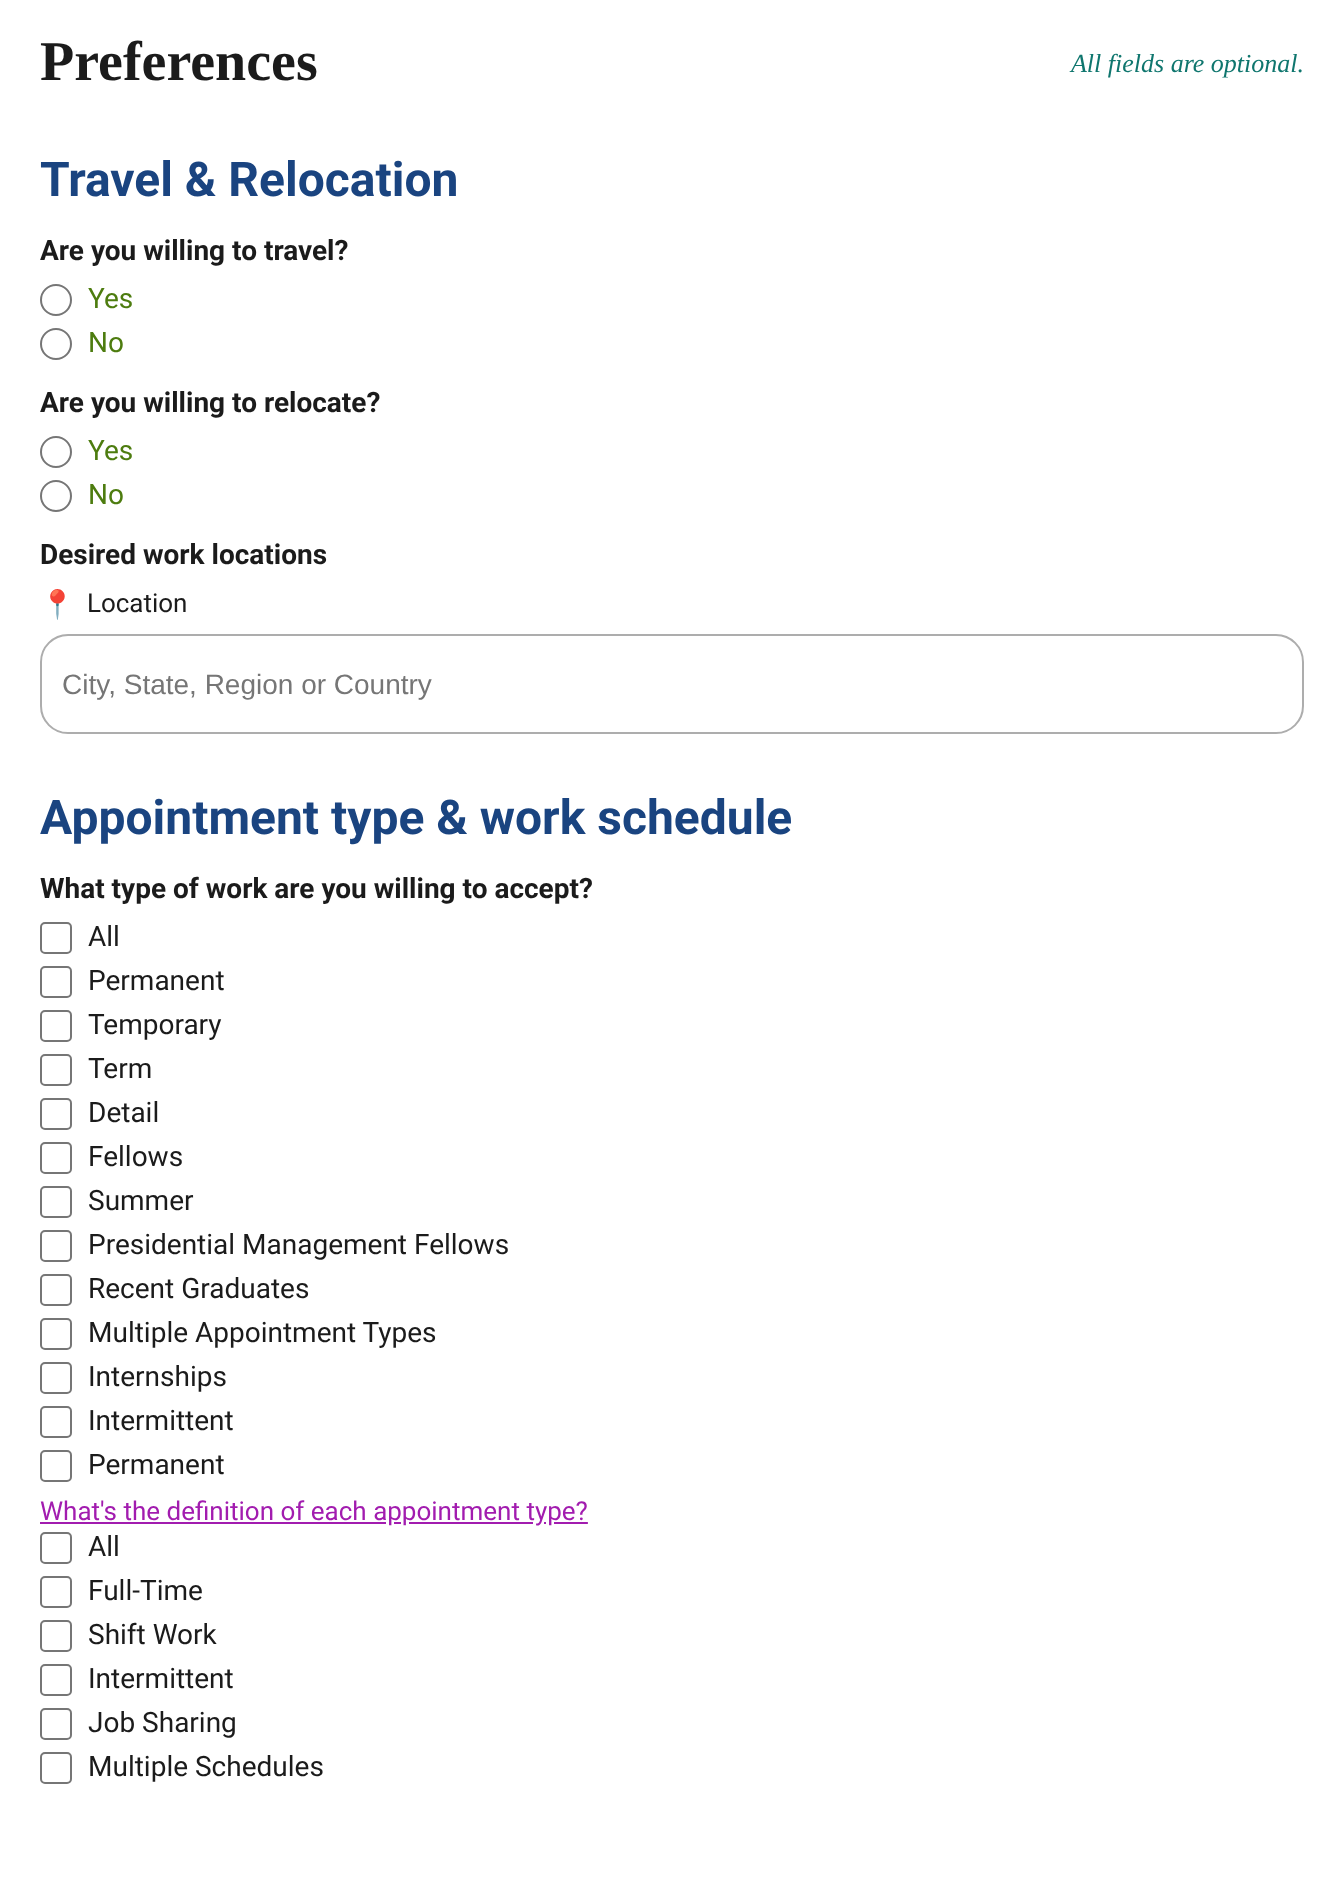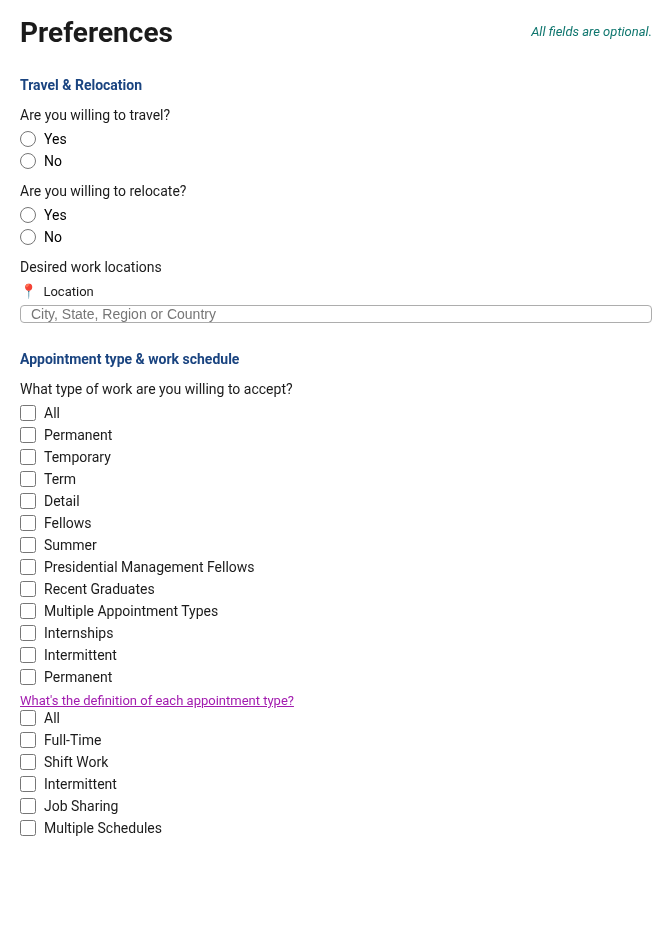--- a/index.html
+++ b/index.html
@@ -16,49 +16,50 @@
       width: 672px;
       min-height: 942px;
       padding: 16px 20px;
     }
 
     .page-header {
       display: flex;
       justify-content: space-between;
       align-items: flex-start;
       margin-bottom: 28px;
+      font-family: Liberation Serif, serif;
     }
 
     .page-title {
       font-size: 28px;
       font-weight: 700;
       color: #1b1b1b;
     }
 
     .optional-note {
       font-size: 13px;
       color: #0f766e;
       font-style: italic;
       margin-top: 8px;
     }
 
     .section {
       margin-bottom: 28px;
     }
 
     .section-title {
-      font-size: 14px;
+      font-size: 24px;
       font-weight: 700;
       color: #1a4480;
       margin-bottom: 14px;
     }
 
     .question-label {
       font-size: 14px;
-      font-weight: 400;
+      font-weight: 700;
       color: #1b1b1b;
       margin-bottom: 8px;
     }
 
     .radio-group {
       margin-bottom: 14px;
     }
 
     .radio-item {
       display: flex;
@@ -71,21 +72,21 @@
     .radio-item input[type="radio"] {
       width: 16px;
       height: 16px;
       cursor: pointer;
       accent-color: #1a4480;
       flex-shrink: 0;
     }
 
     .radio-item label {
       font-size: 14px;
-      color: #000000;
+      color: #4d7c0f;
       cursor: pointer;
     }
 
     .checkbox-item {
       display: flex;
       align-items: flex-start;
       margin-bottom: 6px;
       gap: 8px;
       cursor: pointer;
     }
@@ -118,25 +119,25 @@
     }
 
     .location-pin-icon {
       color: #1a4480;
       font-size: 14px;
     }
 
     .location-input {
       width: 100%;
       border: 1px solid #adadad;
-      padding: 0 10px;
+      padding: 16px 10px;
       font-size: 14px;
       color: #0369a1;
       outline: none;
-      border-radius: 4px;
+      border-radius: 14px;
     }
 
     .location-input::placeholder {
       color: #767676;
     }
 
     .link-text {
       color: #a21caf;
       font-size: 13px;
       text-decoration: underline;

